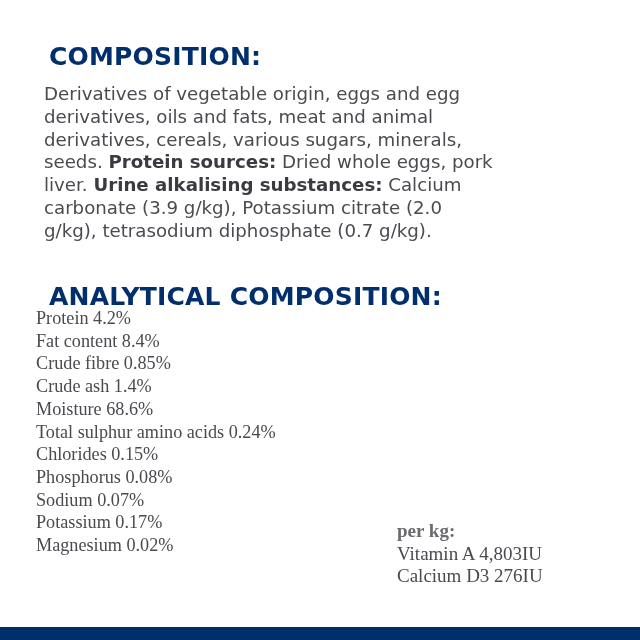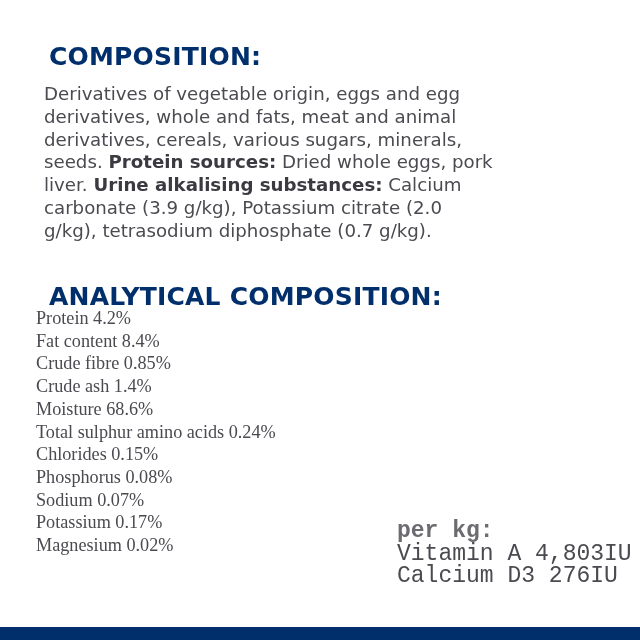--- a/index.html
+++ b/index.html
@@ -62,22 +62,22 @@
   .constituents li {
     white-space: nowrap;
   }
   .perkg {
     position: absolute;
     left: 397px;
     top: 520px;
     margin: 0;
     padding: 0;
     list-style: none;
-    font-family: Liberation Mono, monospace;
-    font-size: 23px;
+    font-family: Liberation Serif, serif;
+    font-size: 19px;
     line-height: 22.7px;
     color: #4a4a50;
   }
   .perkg .perkg-title {
     font-weight: bold;
     color: #6b6b70;
   }
   .perkg li { white-space: nowrap; }
   .footer-bar {
     position: absolute;
@@ -88,21 +88,21 @@
     background: #002f6c;
   }
 </style>
 </head>
 <body>
 
 <h2 class="heading" id="h-composition">COMPOSITION:</h2>
 
 <p class="composition-text">
   <span class="line">Derivatives of vegetable origin, eggs and egg</span>
-  <span class="line">derivatives, whole and fats, meat and animal</span>
+  <span class="line">derivatives, oils and fats, meat and animal</span>
   <span class="line">derivatives, cereals, various sugars, minerals,</span>
   <span class="line"><span>seeds. </span><b>Protein sources:</b><span> Dried whole eggs, pork</span></span>
   <span class="line"><span>liver. </span><b>Urine alkalising substances:</b><span> Calcium</span></span>
   <span class="line">carbonate (3.9 g/kg), Potassium citrate (2.0</span>
   <span class="line">g/kg), tetrasodium diphosphate (0.7 g/kg).</span>
 </p>
 
 <h2 class="heading" id="h-analytical">ANALYTICAL COMPOSITION:</h2>
 
 <ul class="constituents">

